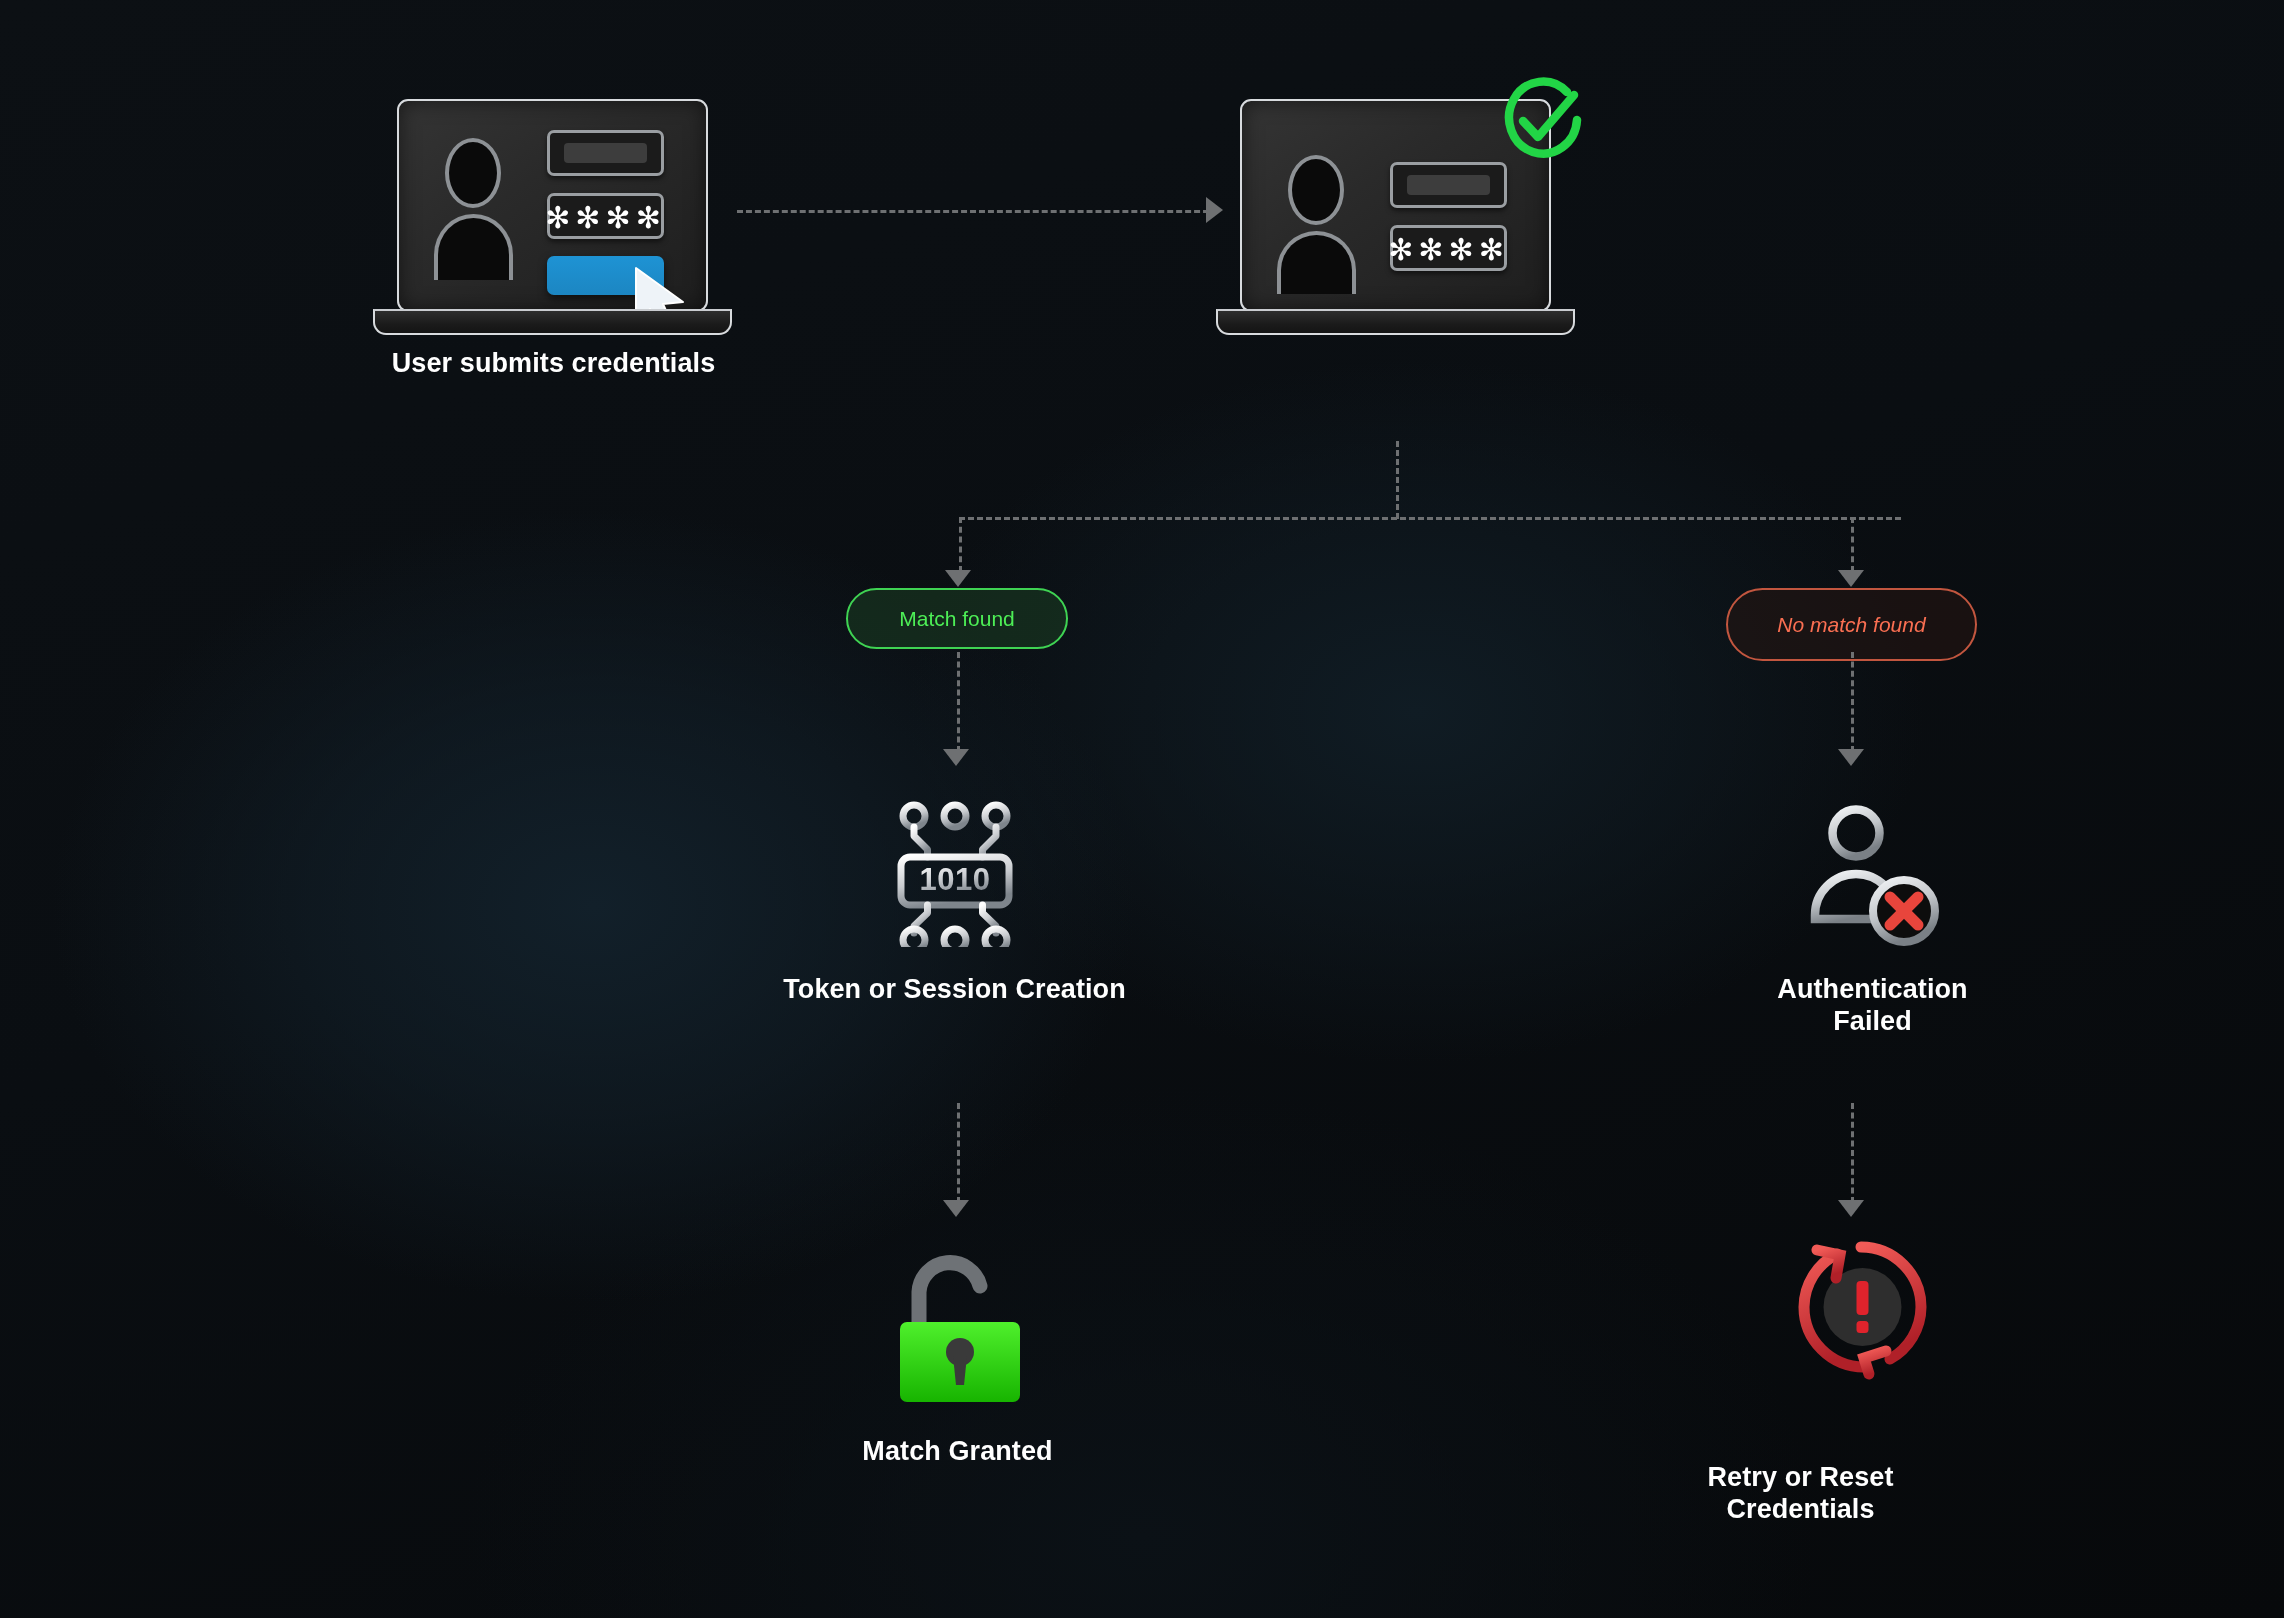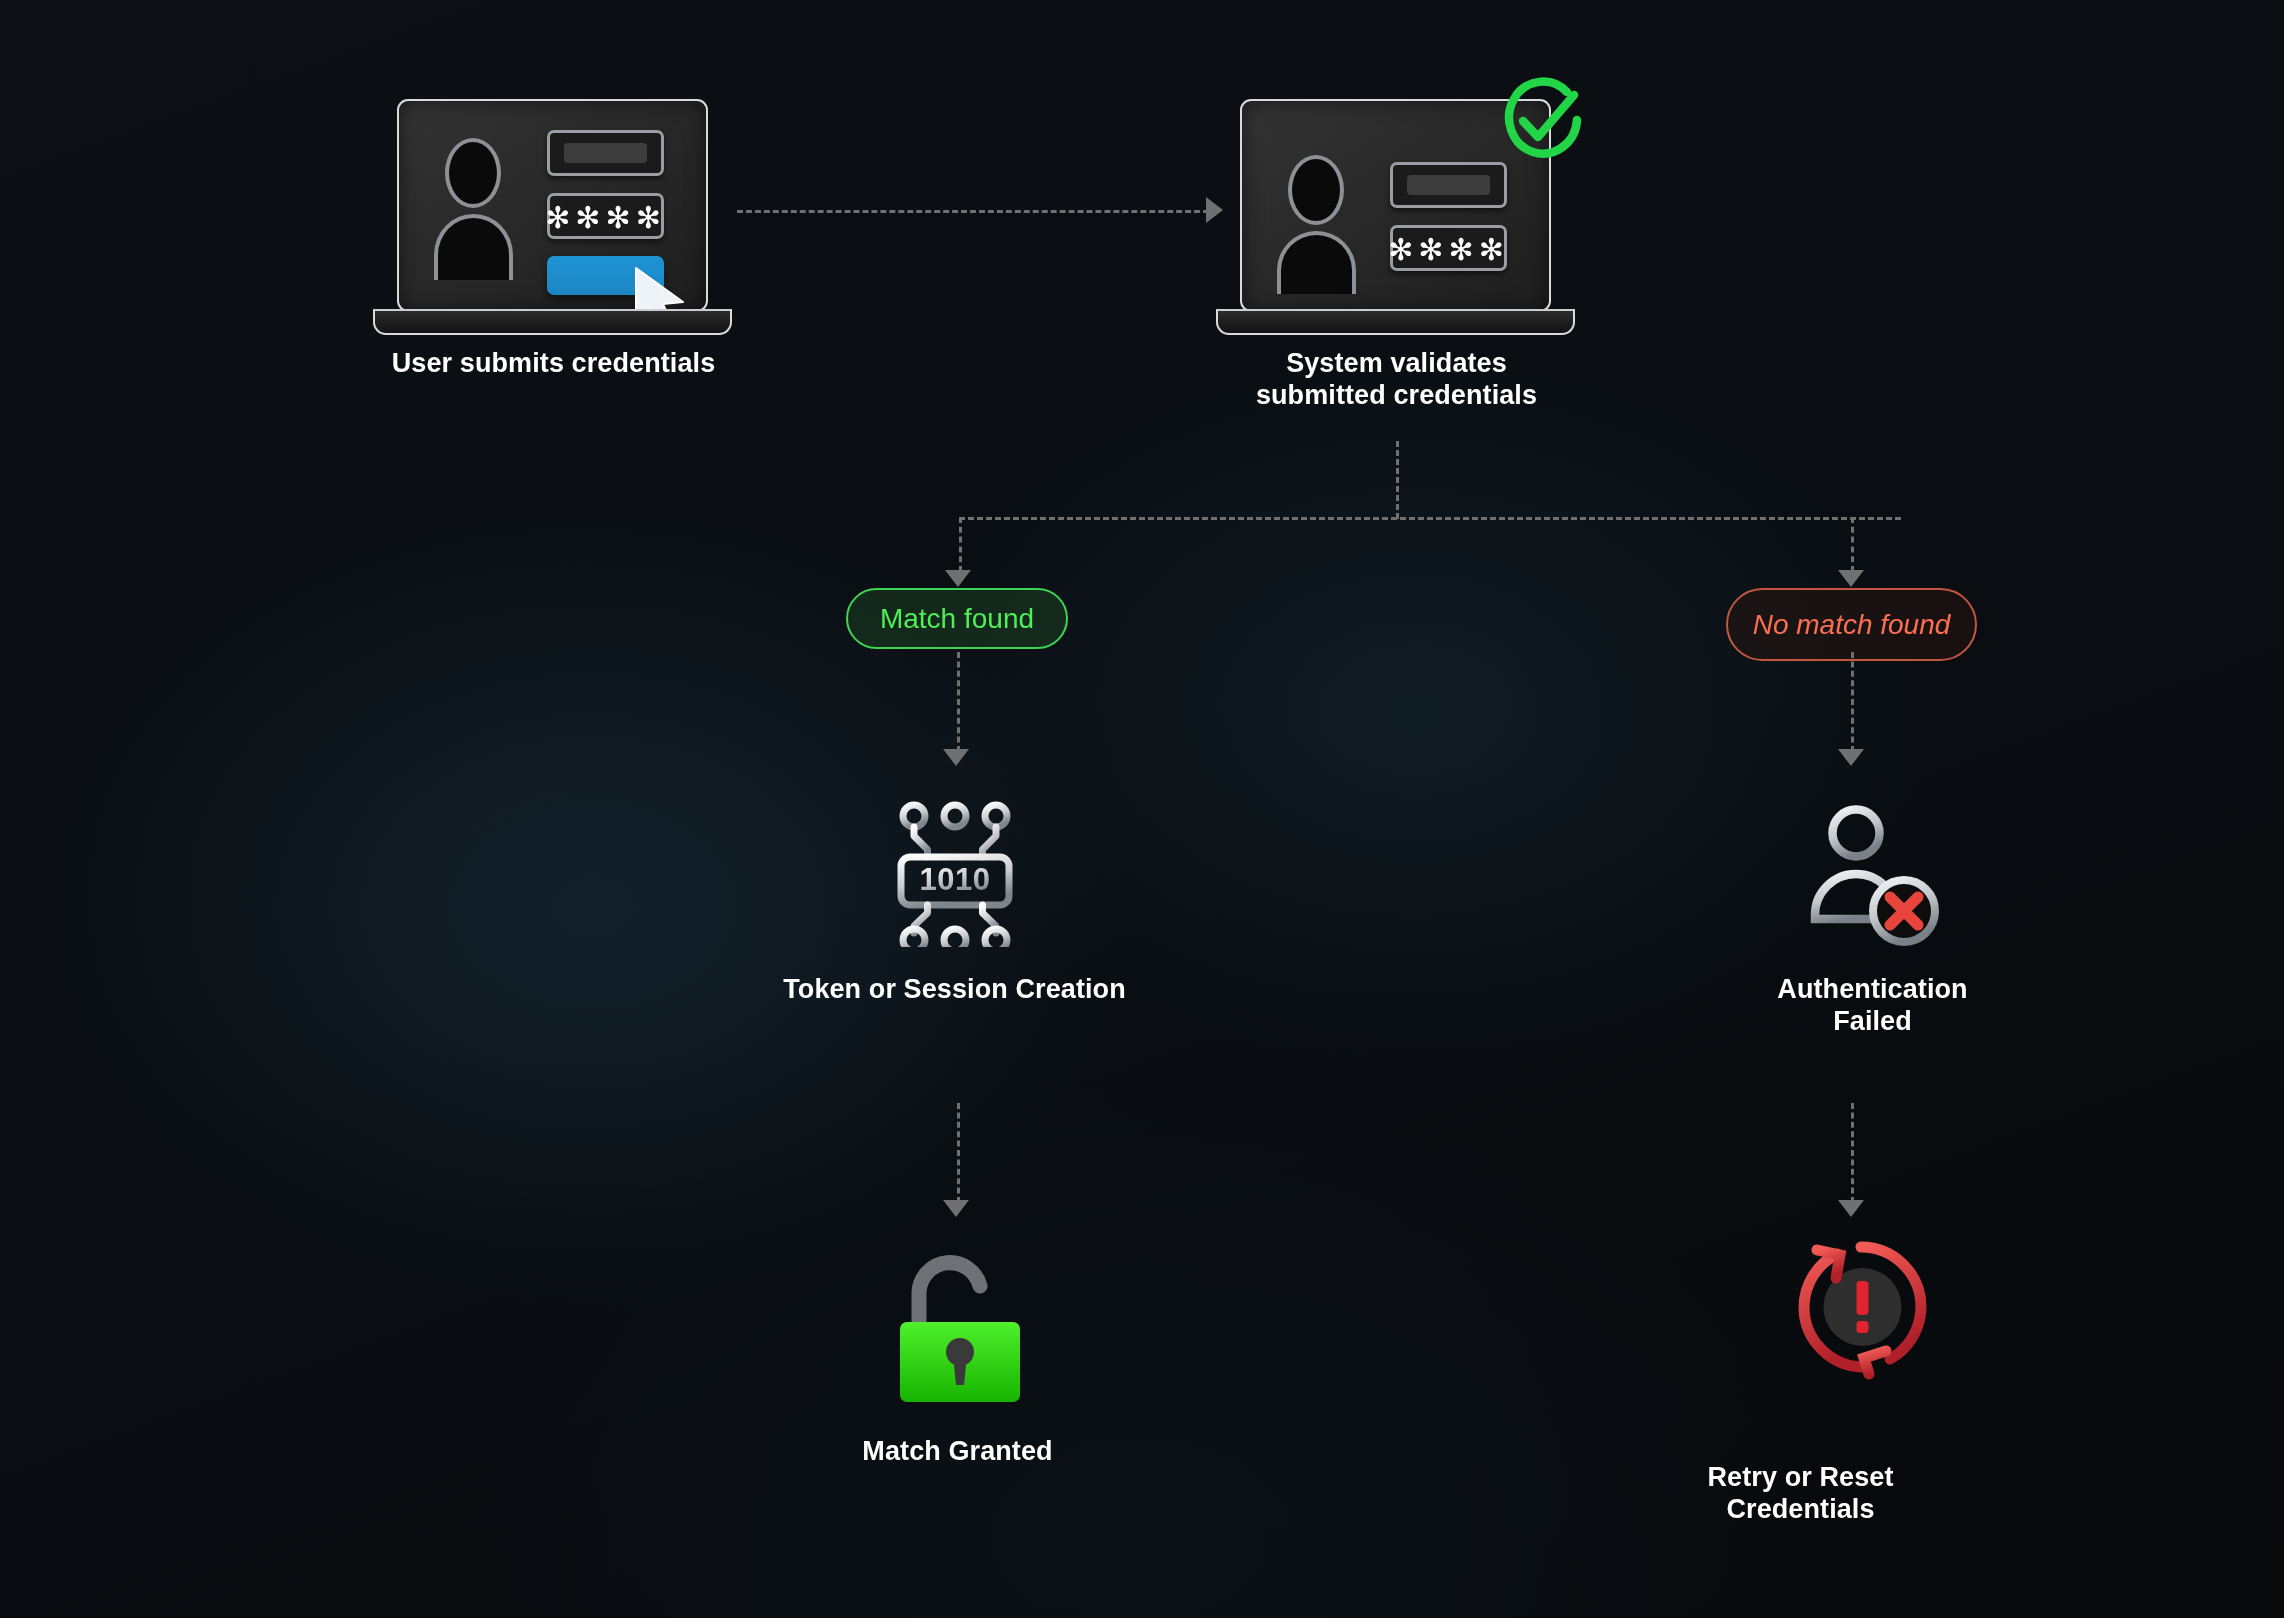--- a/index.html
+++ b/index.html
@@ -134,21 +134,21 @@
     border-top: 17px solid #6e7072;
   }
 
   
   .pill {
     position: absolute;
     display: flex;
     align-items: center;
     justify-content: center;
     border-radius: 501px;
-    font-size: 28px;
+    font-size: 21px;
     font-weight: 400;
     box-sizing: border-box;
     white-space: nowrap;
   }
   .pill-green {
     border: 2.5px solid #3fd353;
     background: rgba(28,62,35,0.55);
     color: #4dee56;
   }
   .pill-red {
@@ -216,24 +216,20 @@
     </div>
 
     <div class="laptop-base" style="left:0; top:210px; width:359px; height:26px;"></div>
 
     <svg class="check-badge" style="left:275px; top:-27.6px;" width="100" height="100" viewBox="0 0 200 200">
       <path d="M152 42 A68 72 0 1 0 172 98" fill="none" stroke="#22d546" stroke-width="17" stroke-linecap="round"></path>
       <path d="M64 100 L94 132 L166 48" fill="none" stroke="#22d546" stroke-width="17" stroke-linecap="round" stroke-linejoin="round"></path>
     </svg>
   </div>
 
-  <div class="label-block" style="left:1146px; top:347px; width:501px;">
-    <div class="label-main">System validates
-submitted credentials</div>
-  </div>
 
   <div class="conn">
     <div class="dash-v" style="left:1396px; top:441px; height:78px;"></div>
     <div class="dash-h" style="left:959px; top:517px; width:942px;"></div>
     <div class="dash-v" style="left:959px; top:517px; height:55px;"></div>
     <div class="arrow-down" style="left:945px; top:570px;"></div>
     <div class="dash-v" style="left:1851px; top:517px; height:55px;"></div>
     <div class="arrow-down" style="left:1838px; top:570px;"></div>
   </div>
 

